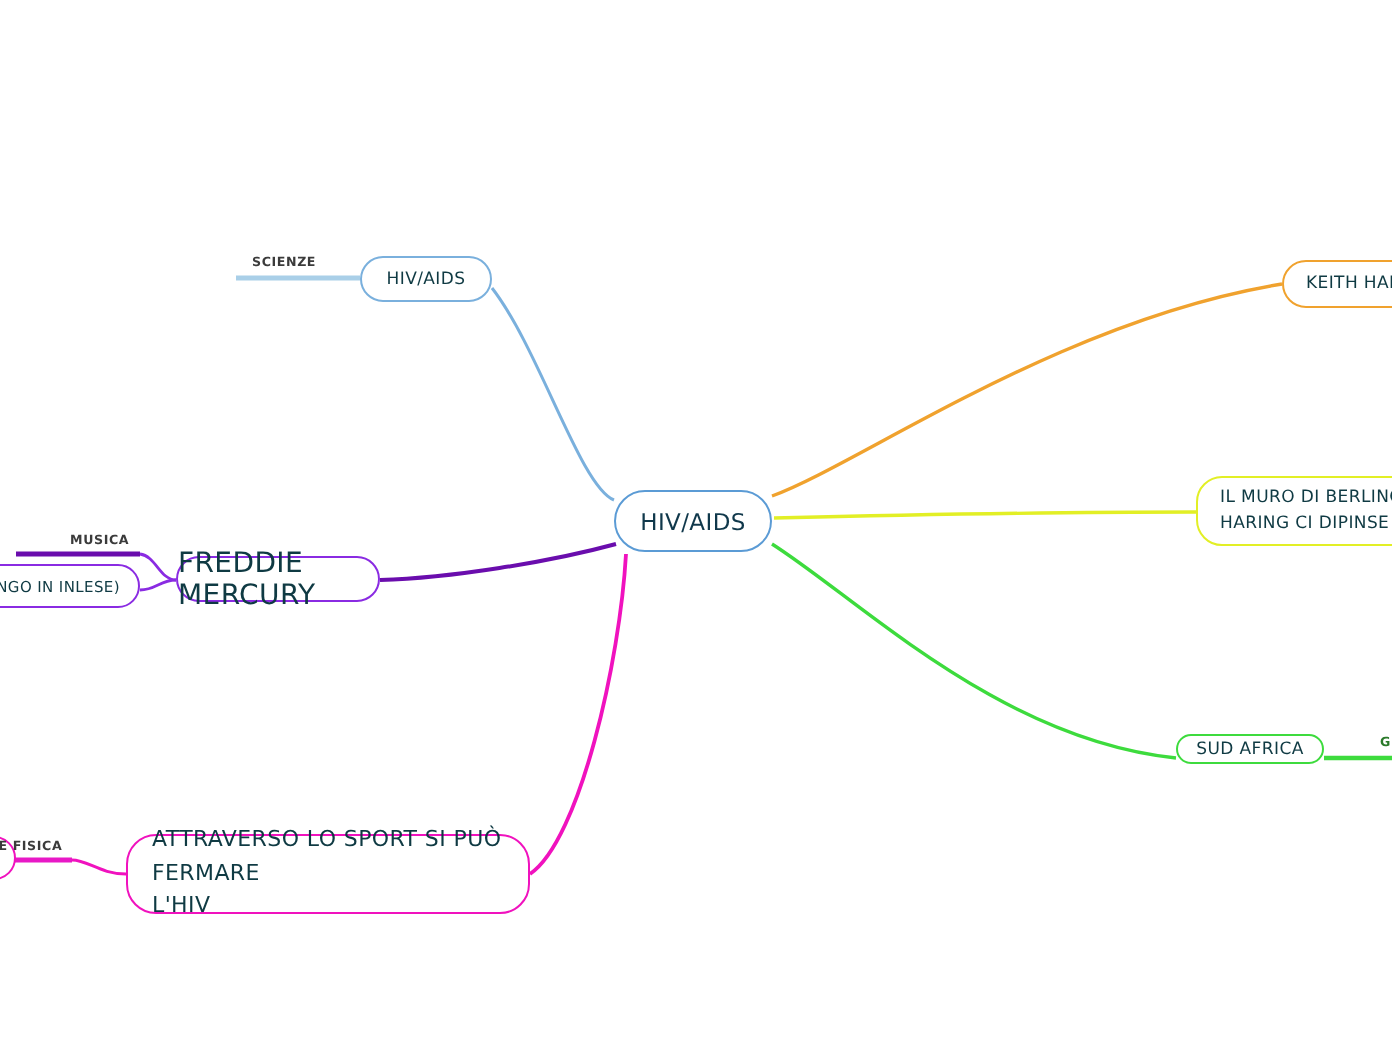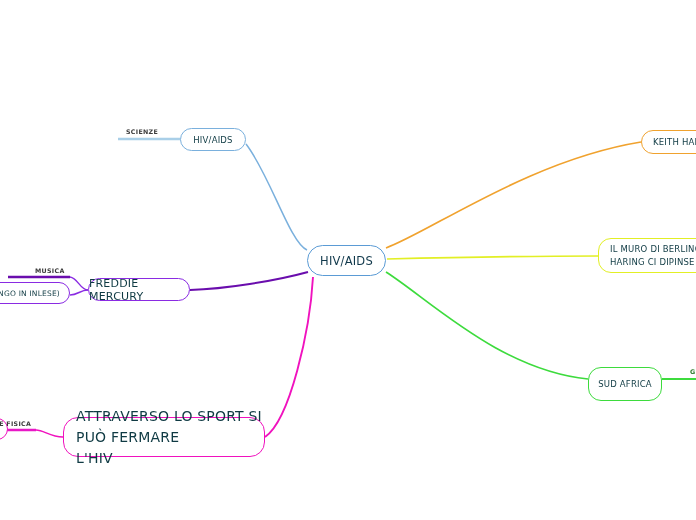--- a/index.html
+++ b/index.html
@@ -84,57 +84,57 @@
     border-color: #e2ef25;
     border-radius: 13px;
     padding-left: 11px;
     font-size: 8.5px;
     line-height: 1.45;
   }
   .node-sudafrica {
     left: 588px;
     top: 367px;
     width: 74px;
-    height: 34px;
+    height: 15px;
     border-color: #3ddb3d;
     border-radius: 13px;
     justify-content: center;
     font-size: 8.5px;
     text-align: center;
   }
   .node-freddie {
     left: 88px;
     top: 278px;
     width: 102px;
     height: 23px;
     border-color: #8a2be2;
     border-radius: 13px;
     justify-content: center;
-    font-size: 11px;
+    font-size: 14px;
   }
   .node-espongo {
     left: -46px;
     top: 282px;
     width: 116px;
     height: 22px;
     border-color: #8a2be2;
     border-radius: 12px;
     justify-content: flex-end;
     padding-right: 9px;
     font-size: 7.5px;
   }
   .node-sport {
     left: 63px;
     top: 417px;
     width: 202px;
     height: 40px;
     border-color: #f012be;
     border-radius: 15px;
     padding-left: 12px;
-    font-size: 14px;
+    font-size: 11px;
     line-height: 1.5;
   }
   .node-fisica-box {
     left: -60px;
     top: 418px;
     width: 68px;
     height: 22px;
     border-color: #f012be;
     border-radius: 12px;
     justify-content: flex-end;

